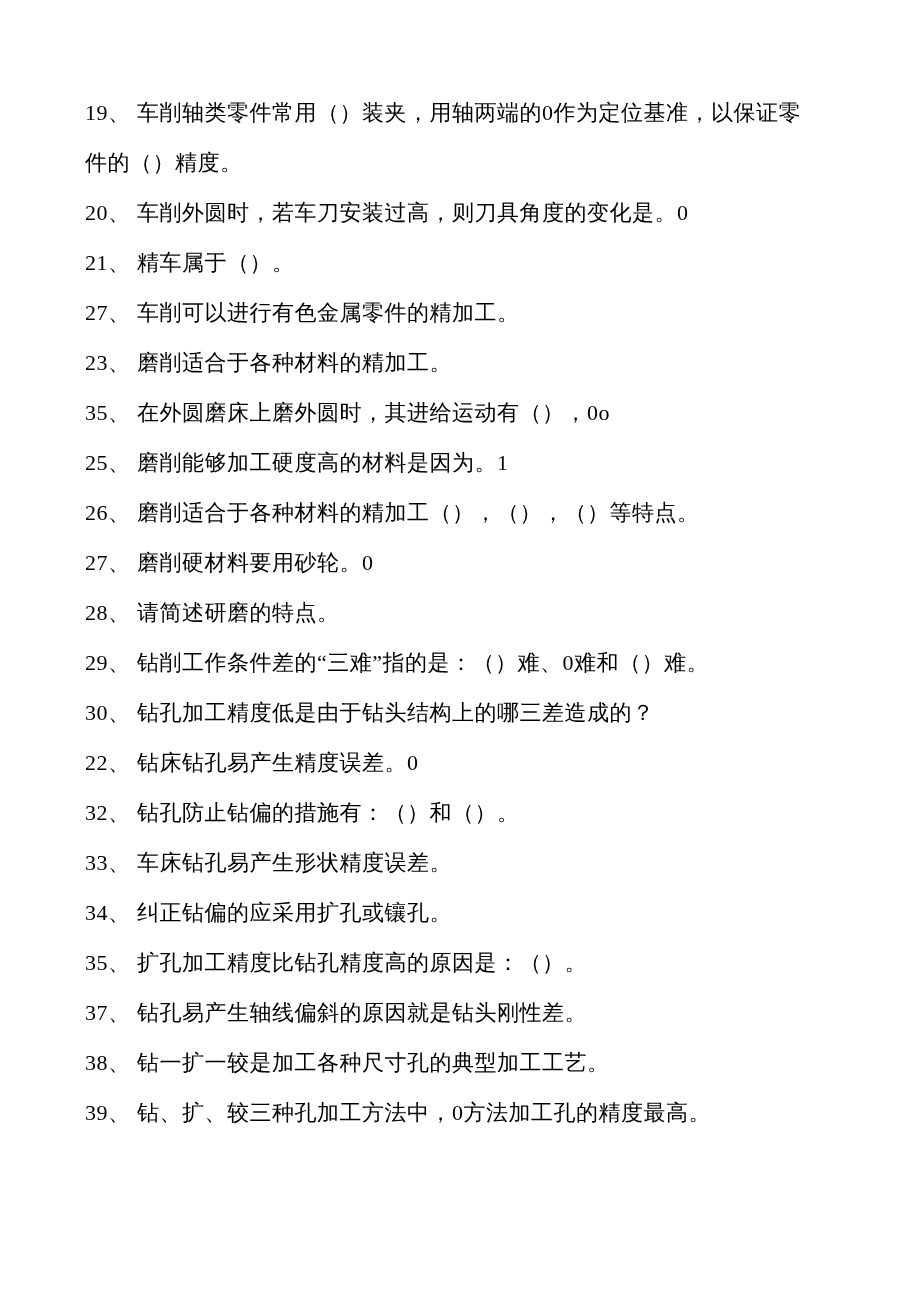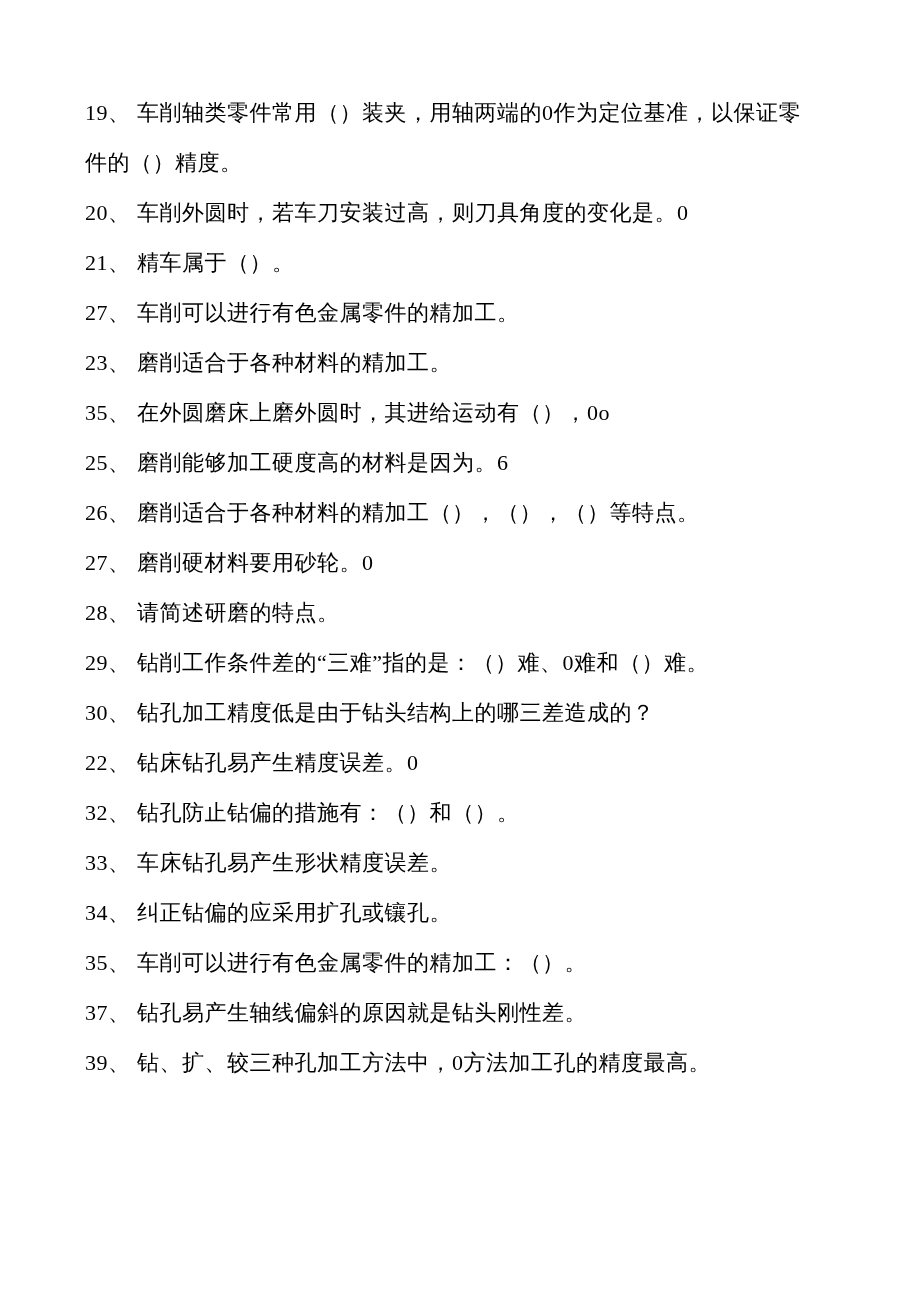--- a/index.html
+++ b/index.html
@@ -42,27 +42,28 @@
 
 <div class="page">
   <div class="question-list" id="question-list">
       <p class="line"><span class="num">19、</span><span class="txt">车削轴类零件常用（）装夹，用轴两端的0作为定位基准，以保证零</span></p>
       <p class="line"><span class="txt">件的（）精度。</span></p>
       <p class="line"><span class="num">20、</span><span class="txt">车削外圆时，若车刀安装过高，则刀具角度的变化是。0</span></p>
       <p class="line"><span class="num">21、</span><span class="txt">精车属于（）。</span></p>
       <p class="line"><span class="num">27、</span><span class="txt">车削可以进行有色金属零件的精加工。</span></p>
       <p class="line"><span class="num">23、</span><span class="txt">磨削适合于各种材料的精加工。</span></p>
       <p class="line"><span class="num">35、</span><span class="txt">在外圆磨床上磨外圆时，其进给运动有（），0o</span></p>
-      <p class="line"><span class="num">25、</span><span class="txt">磨削能够加工硬度高的材料是因为。6</span></p>
+      <p class="line"><span class="num">25、</span><span class="txt">磨削能够加工硬度高的材料是因为。1</span></p>
       <p class="line"><span class="num">26、</span><span class="txt">磨削适合于各种材料的精加工（），（），（）等特点。</span></p>
       <p class="line"><span class="num">27、</span><span class="txt">磨削硬材料要用砂轮。0</span></p>
       <p class="line"><span class="num">28、</span><span class="txt">请简述研磨的特点。</span></p>
       <p class="line"><span class="num">29、</span><span class="txt">钻削工作条件差的“三难”指的是：（）难、0难和（）难。</span></p>
       <p class="line"><span class="num">30、</span><span class="txt">钻孔加工精度低是由于钻头结构上的哪三差造成的？</span></p>
       <p class="line"><span class="num">22、</span><span class="txt">钻床钻孔易产生精度误差。0</span></p>
       <p class="line"><span class="num">32、</span><span class="txt">钻孔防止钻偏的措施有：（）和（）。</span></p>
       <p class="line"><span class="num">33、</span><span class="txt">车床钻孔易产生形状精度误差。</span></p>
       <p class="line"><span class="num">34、</span><span class="txt">纠正钻偏的应采用扩孔或镶孔。</span></p>
-      <p class="line"><span class="num">35、</span><span class="txt">车削可以进行有色金属零件的精加工：（）。</span></p>
+      <p class="line"><span class="num">35、</span><span class="txt">扩孔加工精度比钻孔精度高的原因是：（）。</span></p>
       <p class="line"><span class="num">37、</span><span class="txt">钻孔易产生轴线偏斜的原因就是钻头刚性差。</span></p>
+      <p class="line"><span class="num">38、</span><span class="txt">钻一扩一较是加工各种尺寸孔的典型加工工艺。</span></p>
       <p class="line"><span class="num">39、</span><span class="txt">钻、扩、较三种孔加工方法中，0方法加工孔的精度最高。</span></p>
     </div>
 </div>
 
 </body></html>

